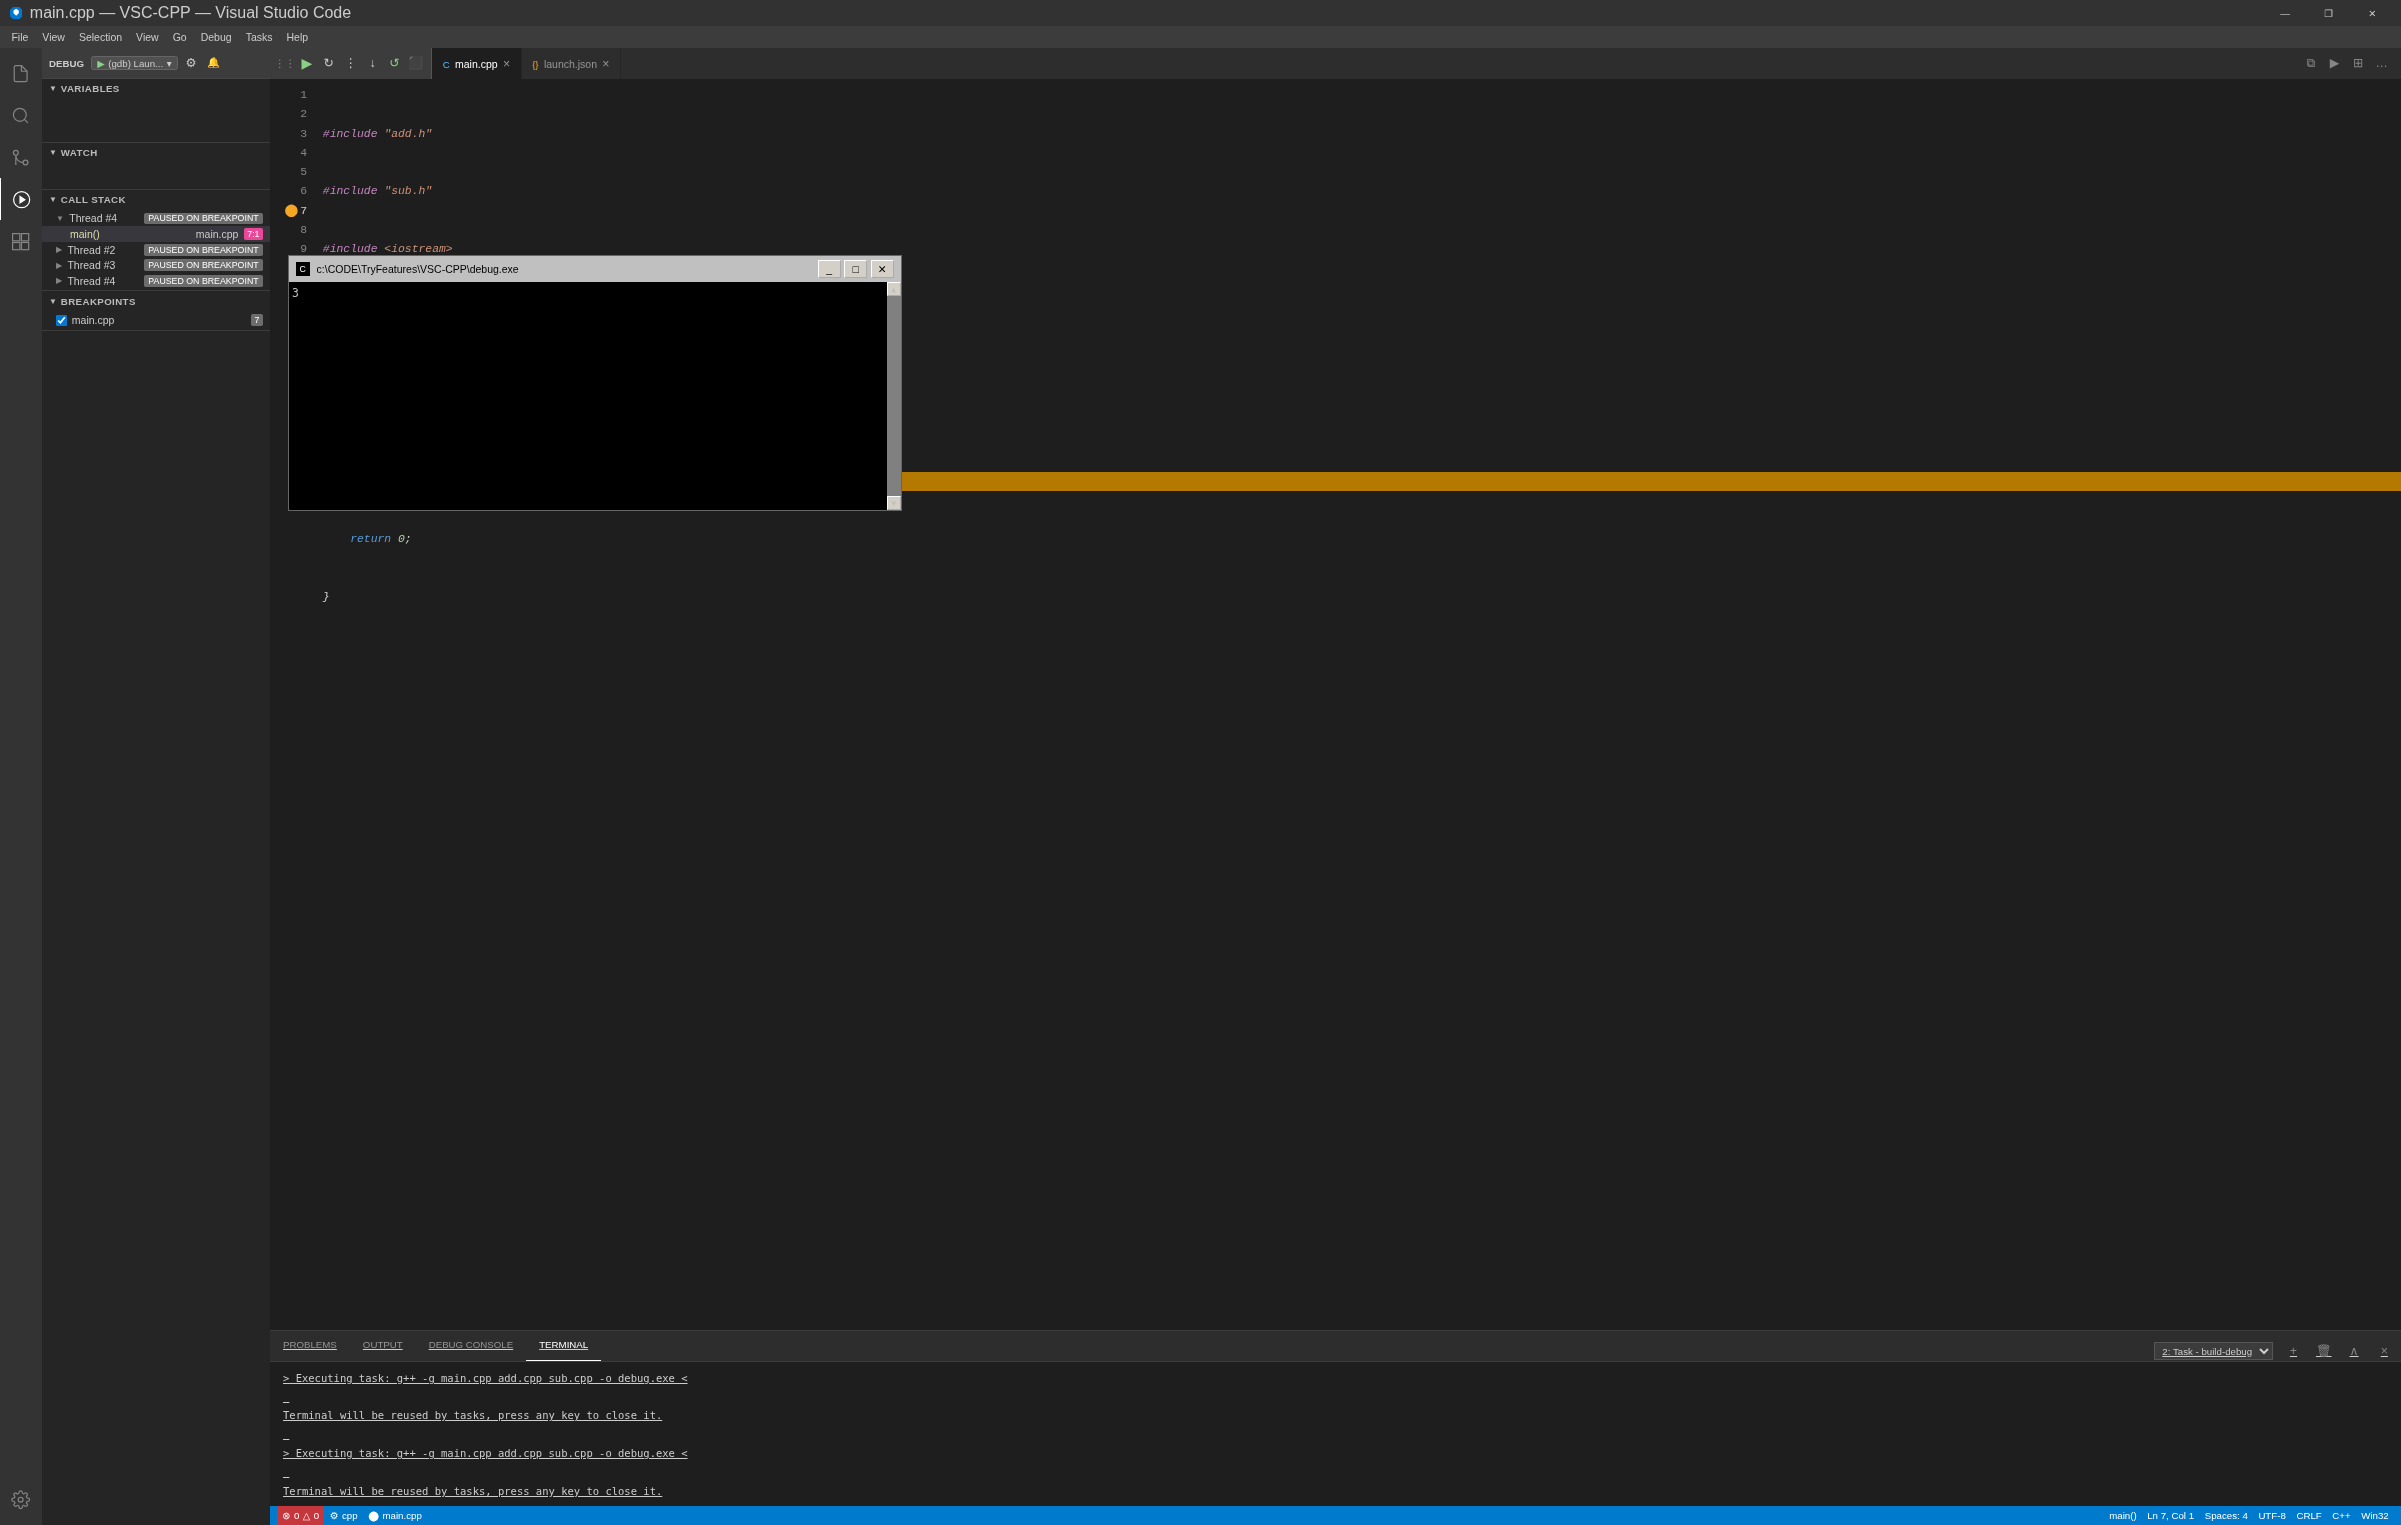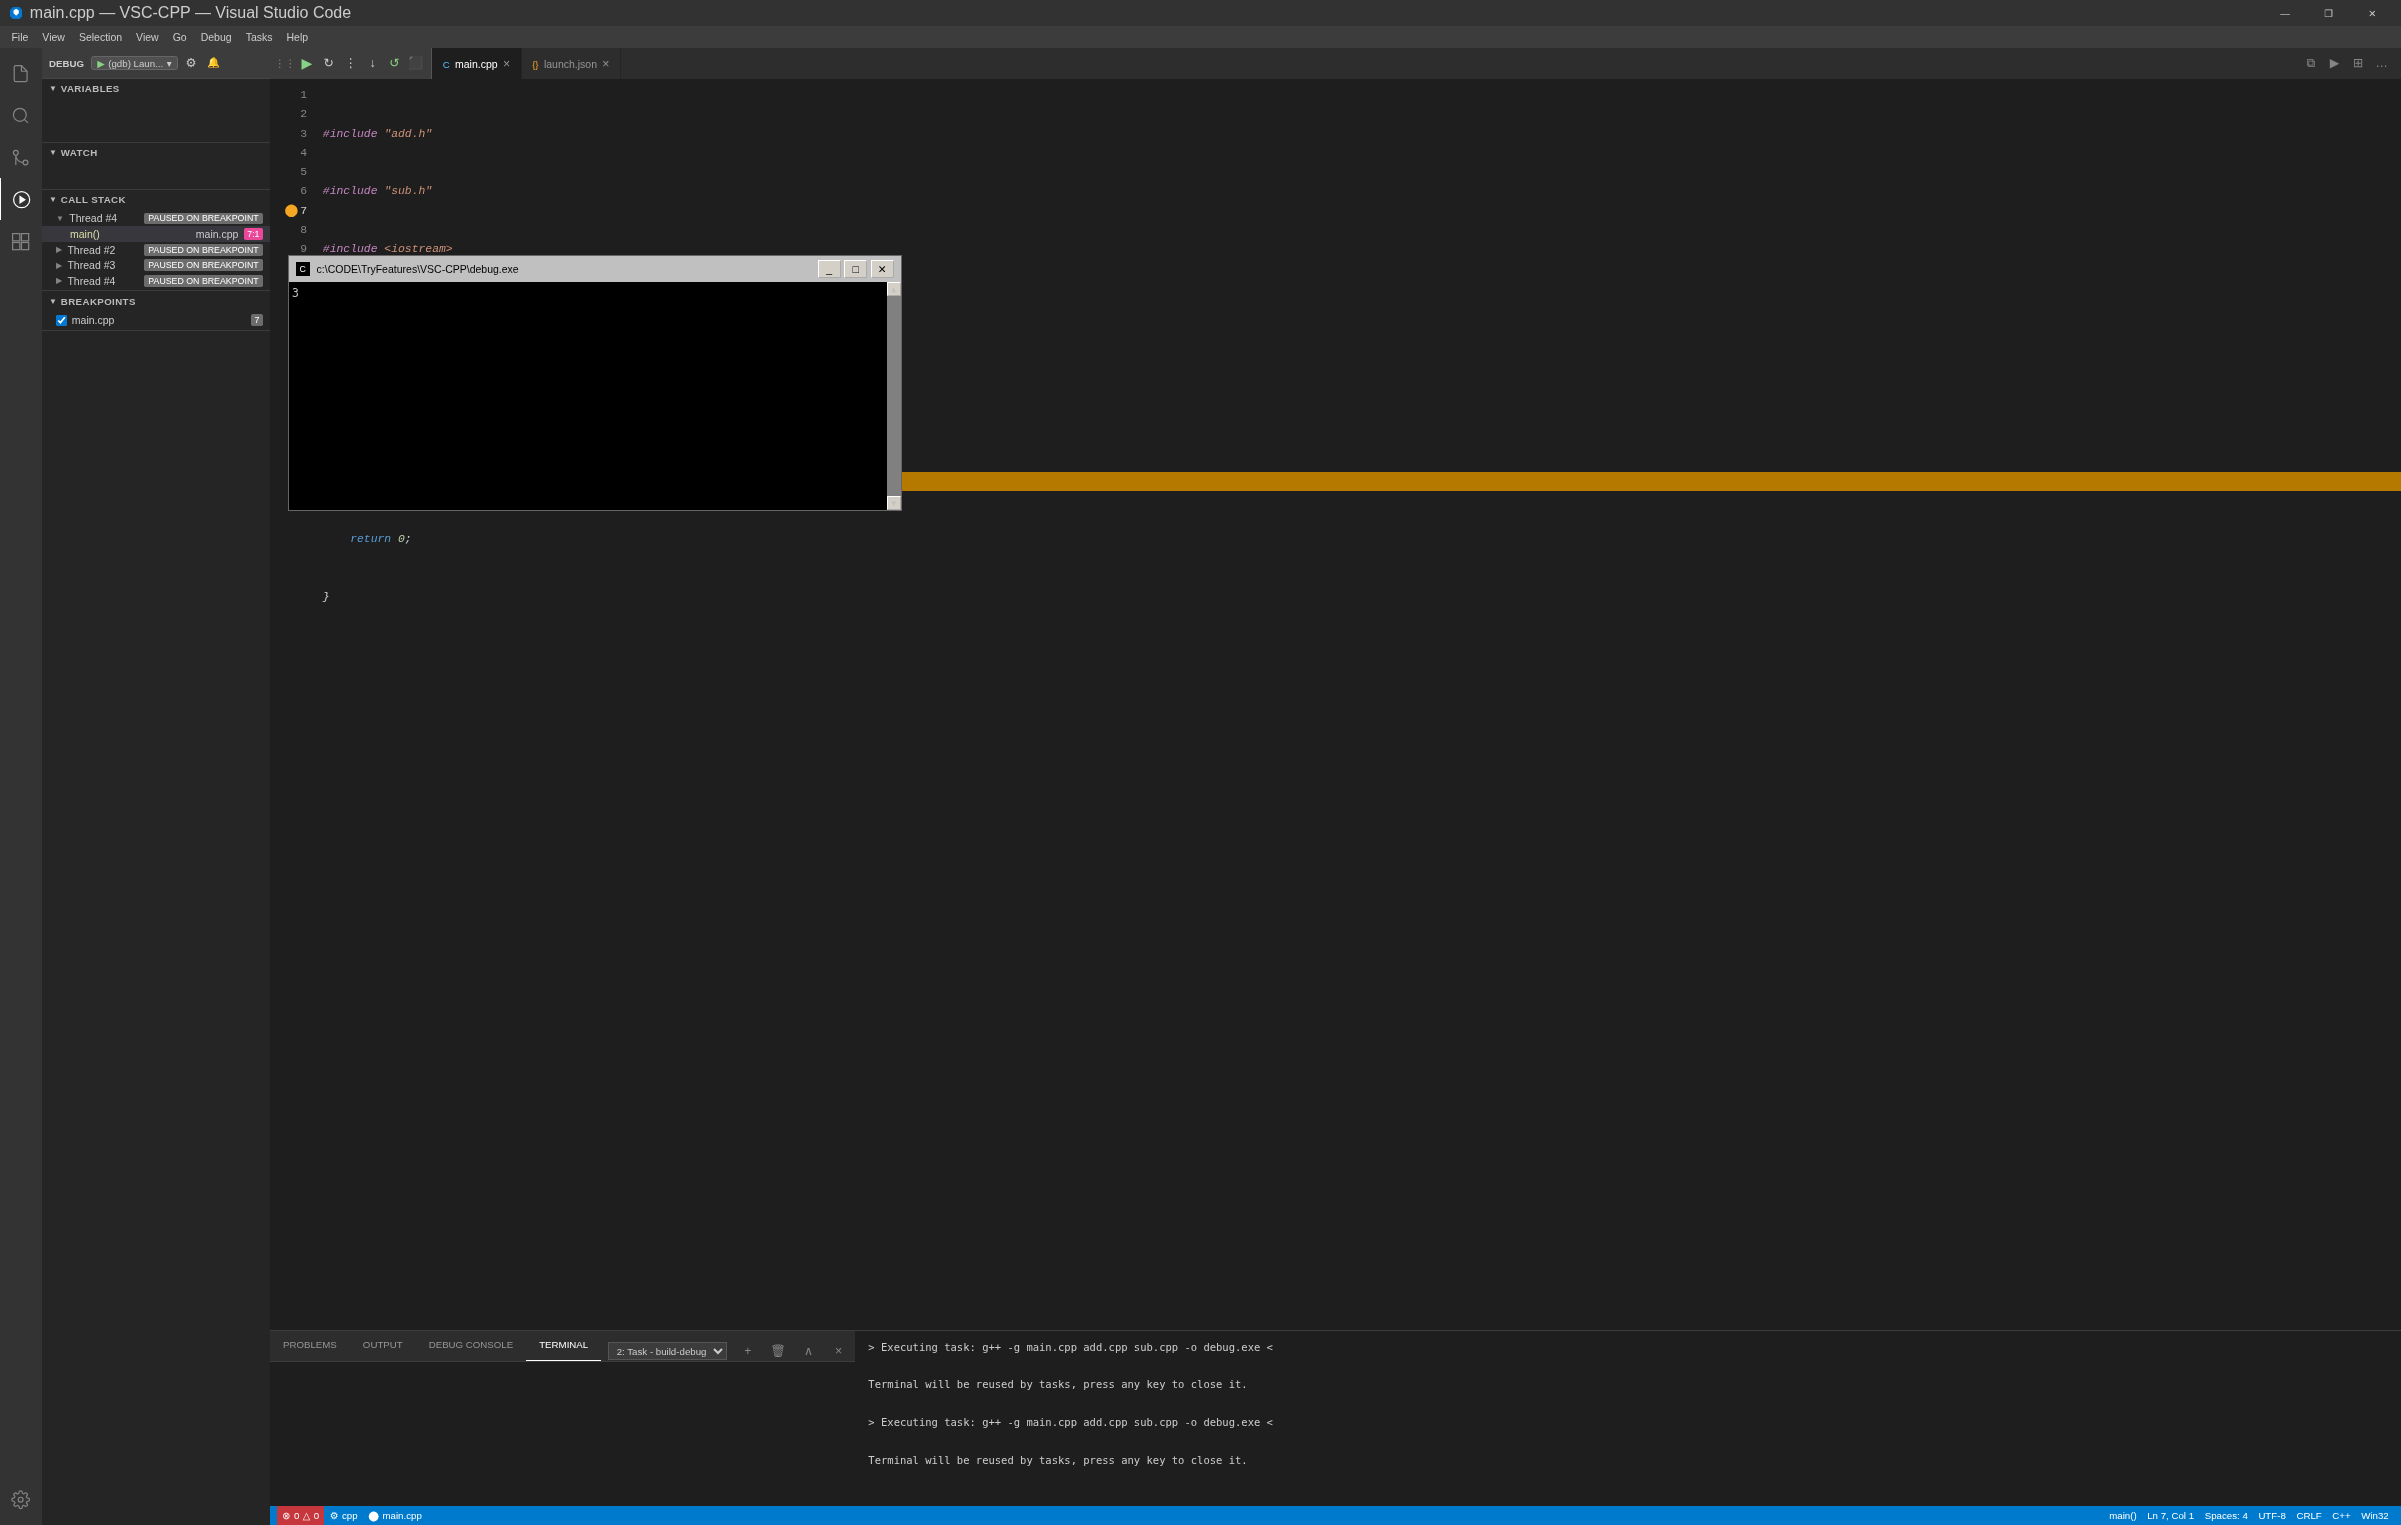--- a/index.html
+++ b/index.html
@@ -458,22 +458,23 @@
       flex: 1;
       background: #808080;
     }
 
     
     .bottom-panel {
       height: 176px;
       background: #1e1e1e;
       border-top: 0.9px solid #3c3c3c;
       display: flex;
-      flex-direction: row;
+      flex-direction: column;
       flex-shrink: 0;
+      text-decoration: underline;
     }
     .panel-tabs {
       height: 31px;
       background: #2d2d2d;
       display: flex;
       align-items: flex-end;
       border-bottom: 0.9px solid #3c3c3c;
       flex-shrink: 0;
     }
     .panel-tab {

